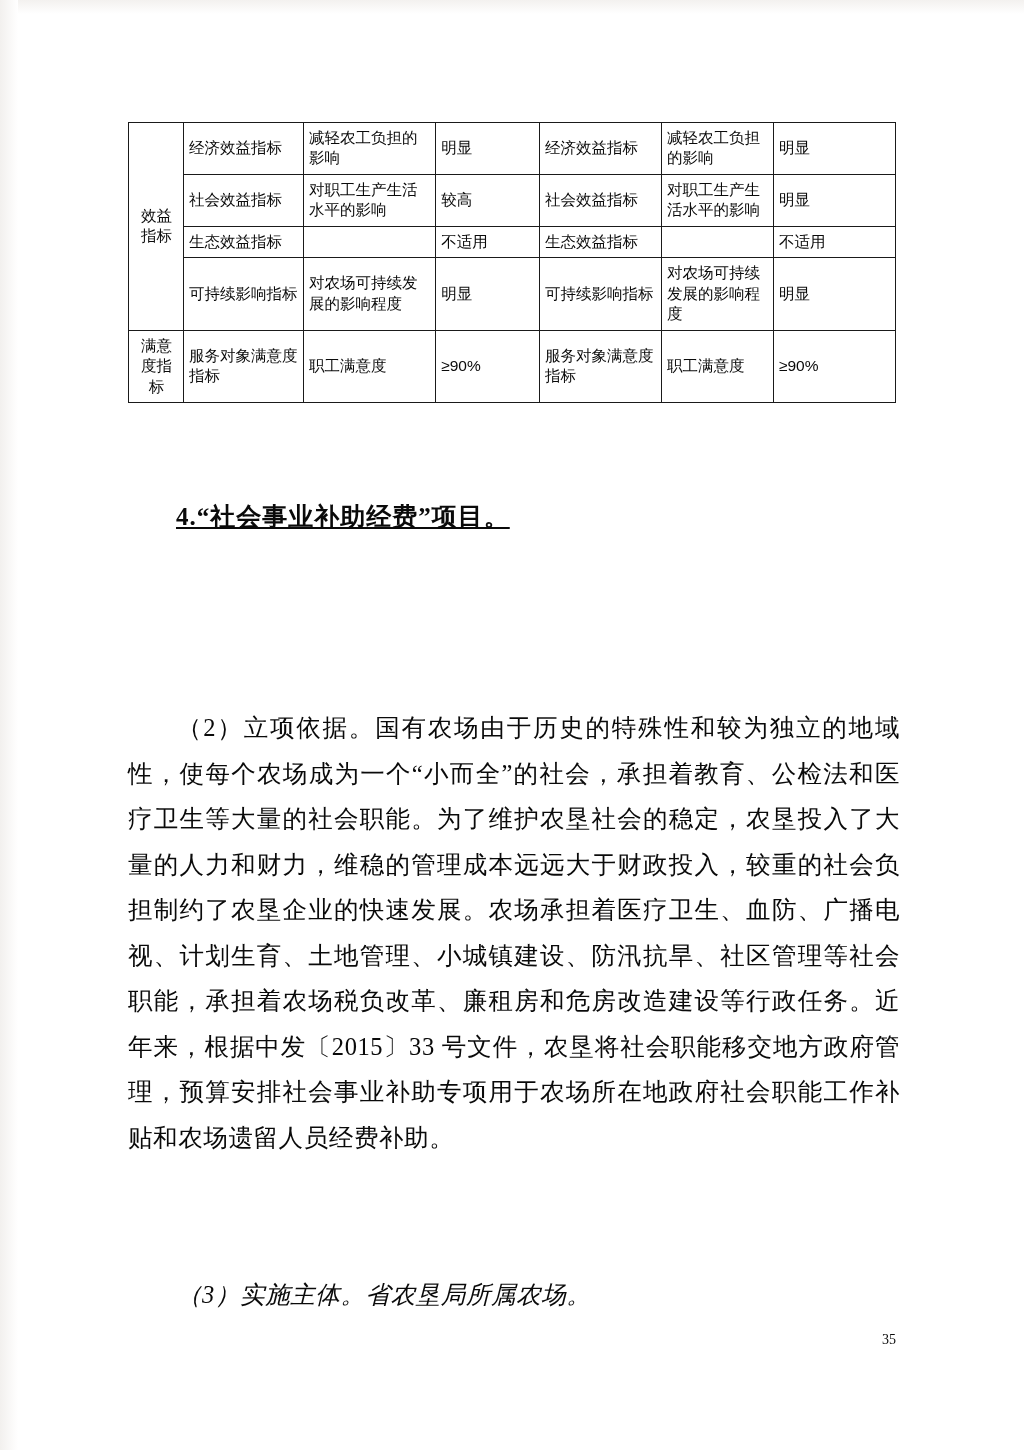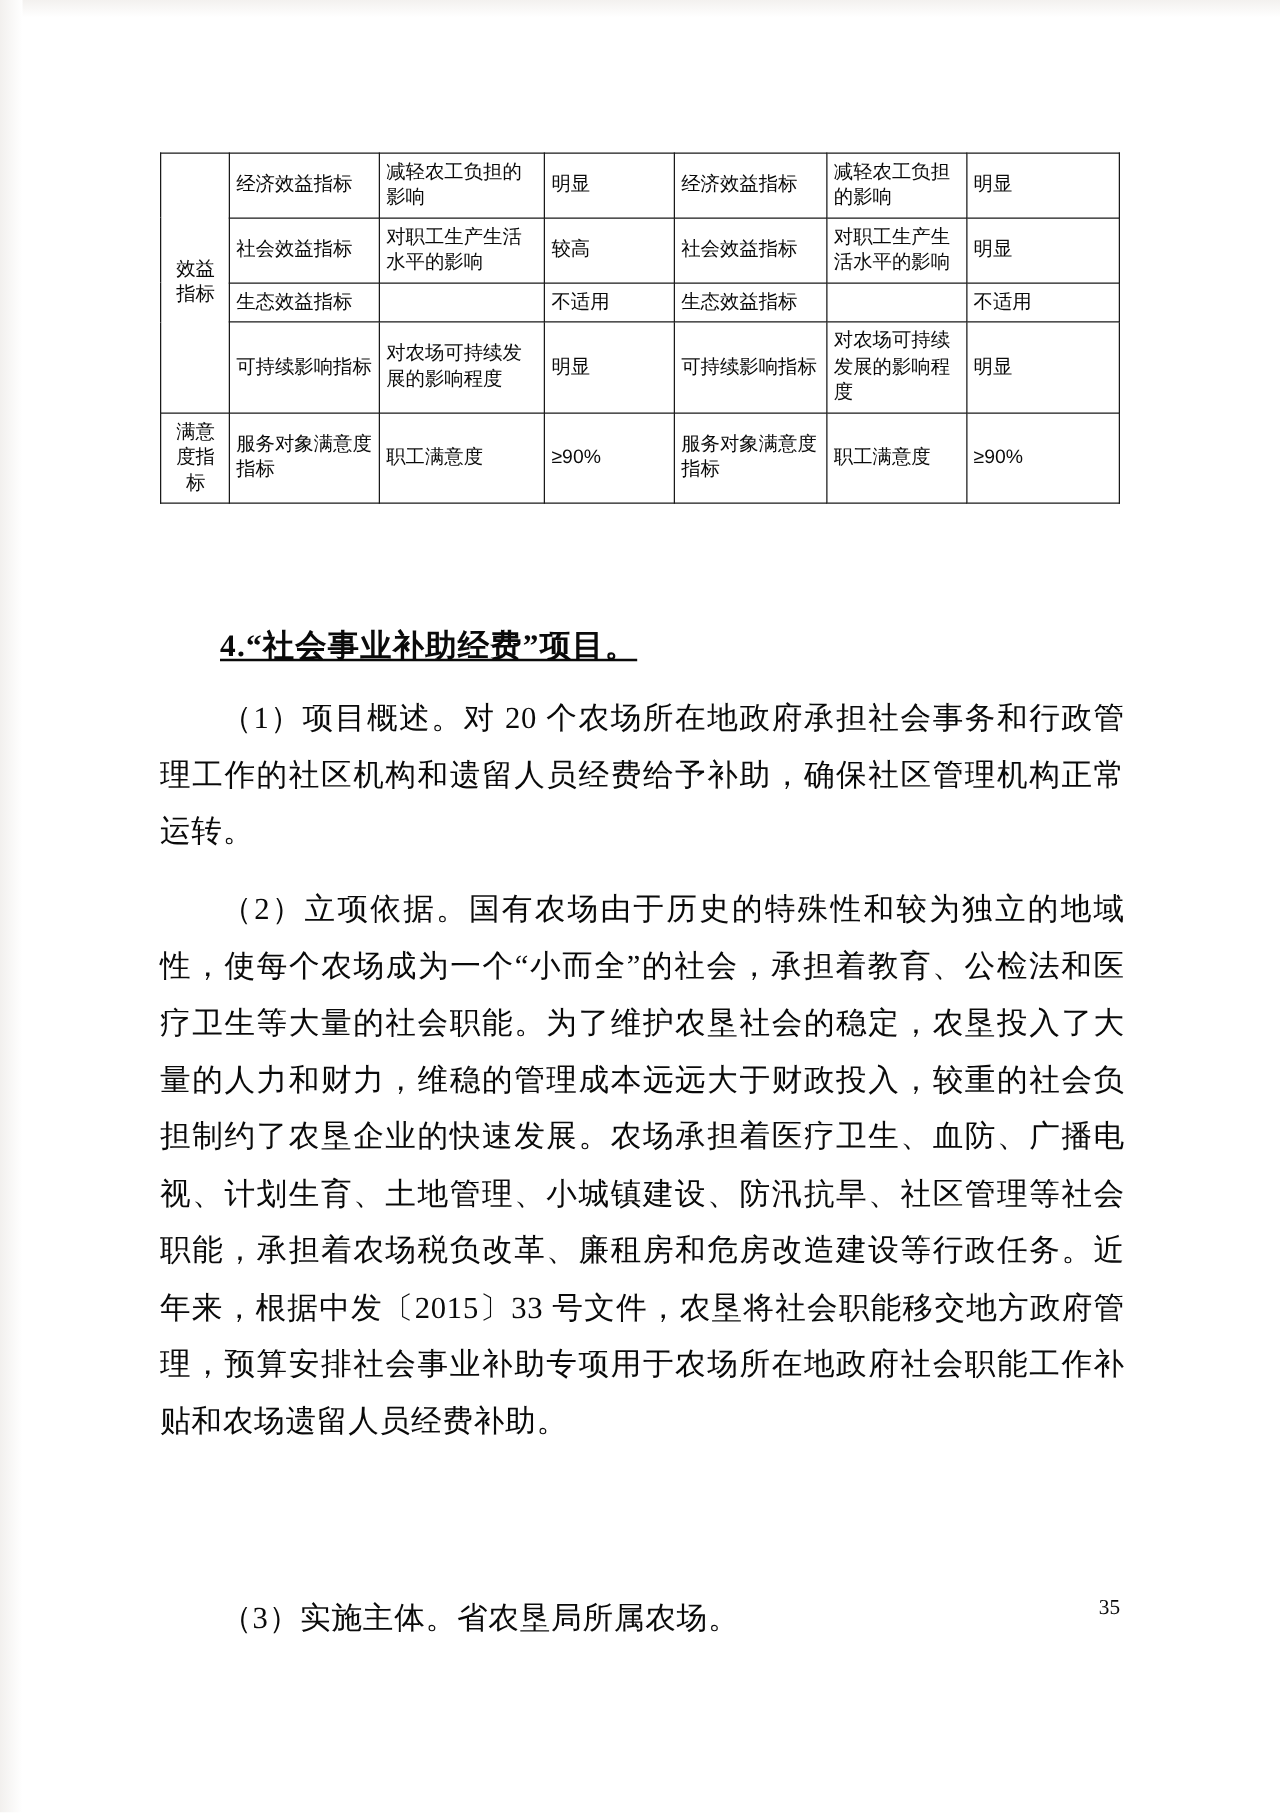--- a/index.html
+++ b/index.html
@@ -77,27 +77,27 @@
     width: 772px;
     font-size: 24.5px;
     line-height: 45.5px;
     text-align: justify;
     text-justify: inter-character;
     letter-spacing: 0.6px;
     font-family: "Liberation Serif", "DejaVu Serif", serif;
   }
   #para1 { top: 552px; }
   #para2 { top: 705px; }
-  #para3 { top: 1272px; }
+  #para3 { top: 1272px; font-style: italic; }
 
   .page-number {
     position: absolute;
     right: 128px;
-    top: 1276px;
-    font-size: 17px;
+    top: 1332px;
+    font-size: 14px;
     font-family: "Liberation Serif", "DejaVu Serif", serif;
   }
 
   
   .edge-left {
     position: absolute;
     left: 0; top: 0;
     width: 18px; height: 1450px;
     background: linear-gradient(to right, #f2f0ee, #ffffff);
   }
@@ -168,18 +168,17 @@
           <td class="c-left">服务对象满意度指标</td>
           <td class="c-left">职工满意度</td>
           <td class="c-center">≥90%</td>
         </tr>
       </tbody>
     </table>
   </div>
 
   <div class="heading">4.“社会事业补助经费”项目。</div>
 
-  <div class="para" id="para1" style="text-indent: 49px;">（1）项目概述。对 20 个农场所在地政府承担社会事务和行政管理工作的社区机构和遗留人员经费给予补助，确保社区管理机构正常运转。</div>
   <div class="para" id="para2" style="text-indent: 49px;">（2）立项依据。国有农场由于历史的特殊性和较为独立的地域性，使每个农场成为一个“小而全”的社会，承担着教育、公检法和医疗卫生等大量的社会职能。为了维护农垦社会的稳定，农垦投入了大量的人力和财力，维稳的管理成本远远大于财政投入，较重的社会负担制约了农垦企业的快速发展。农场承担着医疗卫生、血防、广播电视、计划生育、土地管理、小城镇建设、防汛抗旱、社区管理等社会职能，承担着农场税负改革、廉租房和危房改造建设等行政任务。近年来，根据中发〔2015〕33 号文件，农垦将社会职能移交地方政府管理，预算安排社会事业补助专项用于农场所在地政府社会职能工作补贴和农场遗留人员经费补助。</div>
   <div class="para" id="para3" style="text-indent: 49px;">（3）实施主体。省农垦局所属农场。</div>
 
   <div class="page-number">35</div>
 </div>
 
 </body></html>

